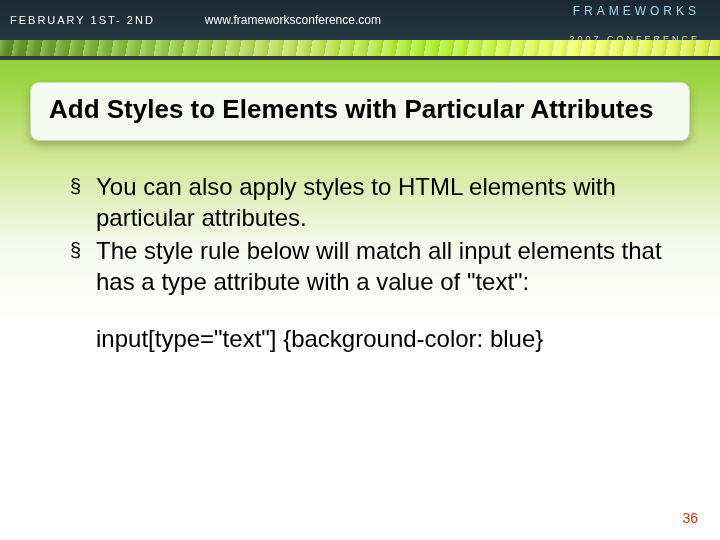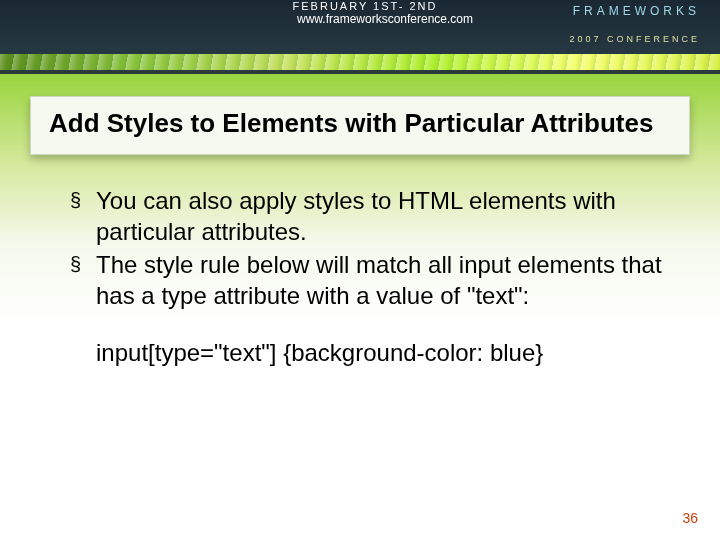--- a/index.html
+++ b/index.html
@@ -6,26 +6,25 @@
   body {
     width: 720px;
     height: 540px;
     background: linear-gradient(180deg, #7ab528 0%, #9dd645 15%, #d4e89a 30%, #f5f9ec 45%, #ffffff 60%);
     font-family: Arial, Helvetica, sans-serif;
     position: relative;
     overflow: hidden;
   }
   .topbar {
     width: 100%;
-    height: 54px;
+    height: 40px;
     background: linear-gradient(180deg, #1a2833 0%, #263842 100%);
     position: relative;
     display: flex;
     align-items: center;
-    flex-direction: column;
   }
   .topbar-date {
     color: #ffffff;
     font-size: 11px;
     letter-spacing: 2px;
     margin-left: 10px;
   }
   .topbar-url {
     color: #ffffff;
     font-size: 12px;
@@ -63,21 +62,21 @@
     background: repeating-linear-gradient(100deg, rgba(255,255,255,0.3) 0px, rgba(255,255,255,0) 8px, rgba(0,80,0,0.12) 14px);
   }
   .dark-rule {
     background: #2b3b3b;
     height: 4px;
   }
   .title-card {
     margin: 22px 30px 0 30px;
     background: #f6f9ef;
     border: 1px solid #cfd8c2;
-    border-radius: 0;
+    border-radius: 9px;
     box-shadow: 0 4px 8px rgba(0,0,0,0.25);
     padding: 10px 18px 14px 18px;
   }
   .title-text {
     font-size: 26px;
     font-weight: bold;
     color: #000;
     line-height: 1.25;
   }
   .content {

